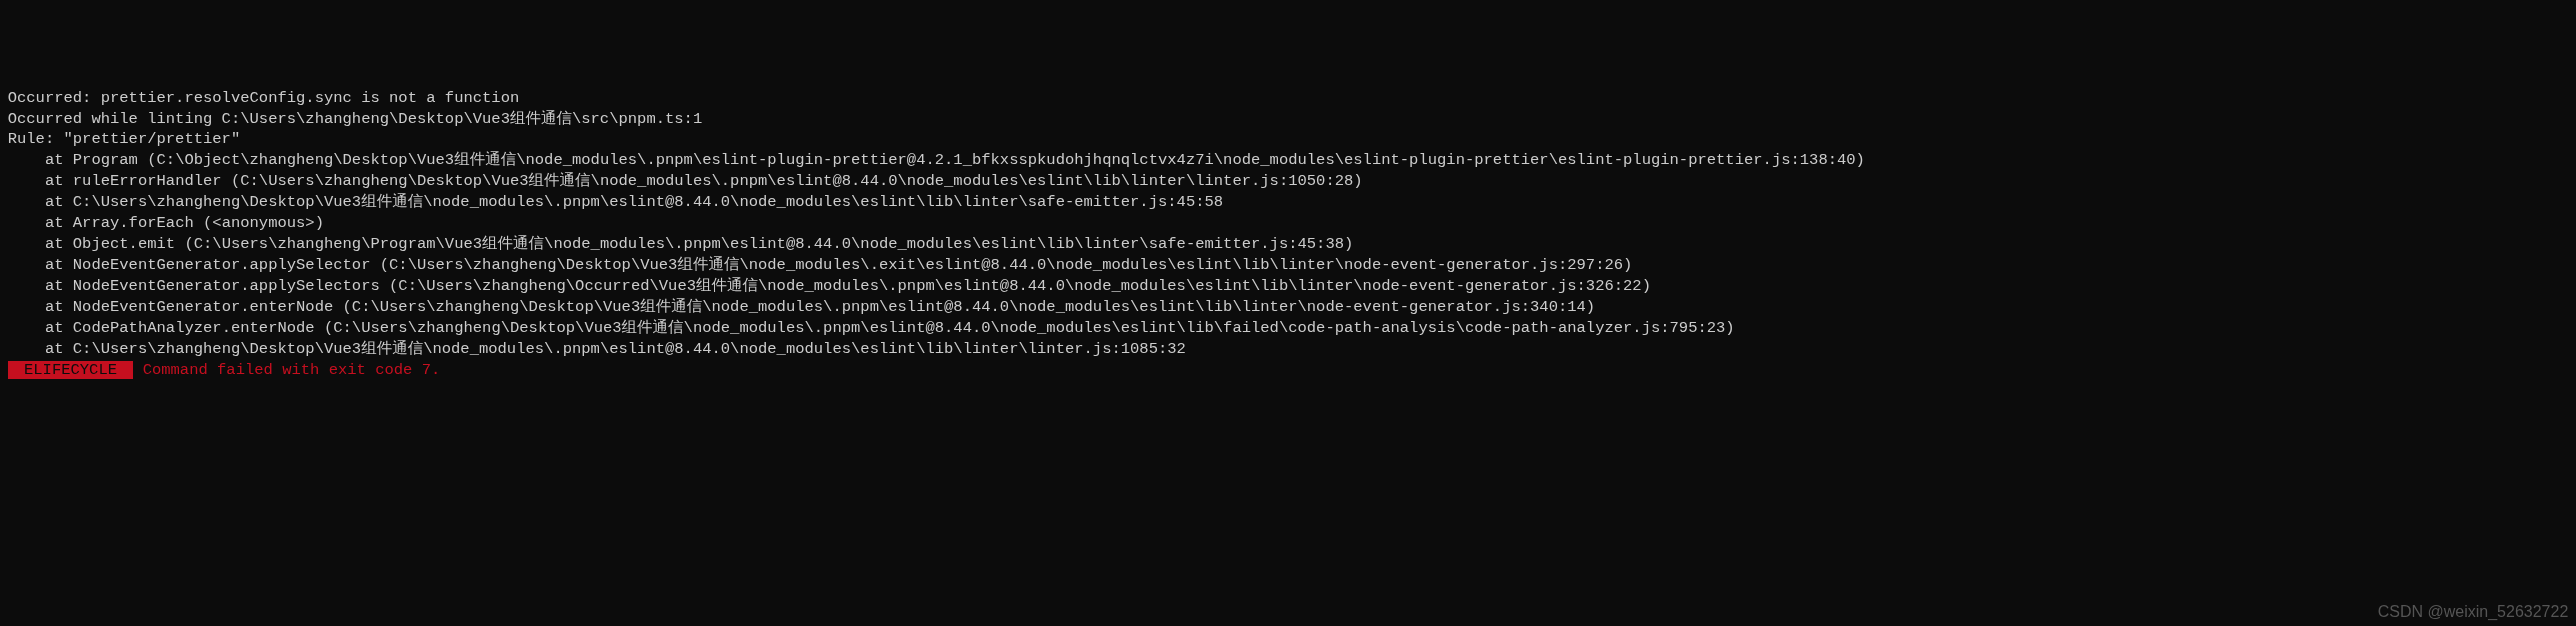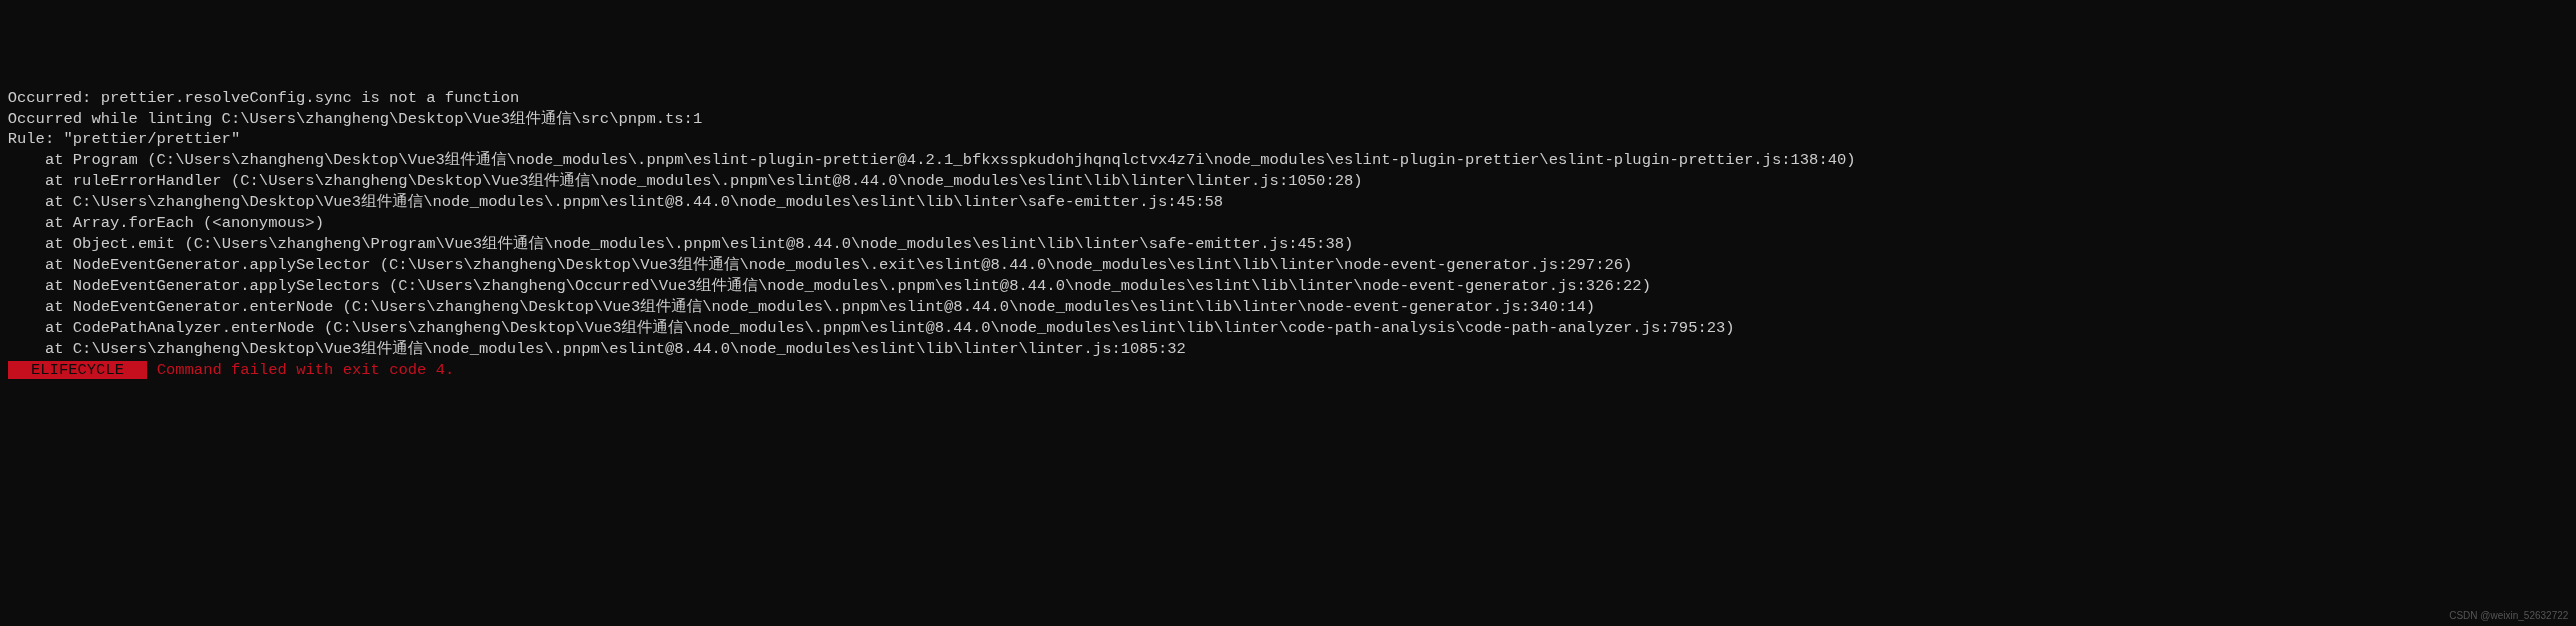--- a/index.html
+++ b/index.html
@@ -17,52 +17,52 @@
       white-space: pre-wrap;
       word-break: break-all;
       width: 2576px;
     }
     .terminal-output {
       color: #cccccc;
     }
     .error-badge {
       background-color: #c50f1f;
       color: #0c0c0c;
-      padding: 0 14px;
+      padding: 0 7px;
       font-weight: normal;
     }
     .error-message {
       color: #c50f1f;
     }
     .watermark {
       position: fixed;
       bottom: 3.9px;
       right: 7.7px;
       color: #555555;
-      font-size: 10px;
+      font-size: 16px;
       font-family: Arial, sans-serif;
     }
   </style>
 </head>
 <body>
 
 
 
 <div class="terminal-output"><span>Occurred: prettier.resolveConfig.sync is not a function</span>
 <span>Occurred while linting C:\Users\zhangheng\Desktop\Vue3组件通信\src\pnpm.ts:1</span>
 <span>Rule: "prettier/prettier"</span>
-<span>    at Program (C:\Users\zhangheng\Desktop\Vue3组件通信\node_modules\.pnpm\eslint-plugin-prettier@4.2.1_bfkxsspkudohjhqnqlctvx4z7i\node_modules\eslint-plugin-prettier\eslint-plugin-prettier.js:138:40)</span>
+<span>    at Program (C:\Object\zhangheng\Desktop\Vue3组件通信\node_modules\.pnpm\eslint-plugin-prettier@4.2.1_bfkxsspkudohjhqnqlctvx4z7i\node_modules\eslint-plugin-prettier\eslint-plugin-prettier.js:138:40)</span>
 <span>    at ruleErrorHandler (C:\Users\zhangheng\Desktop\Vue3组件通信\node_modules\.pnpm\eslint@8.44.0\node_modules\eslint\lib\linter\linter.js:1050:28)</span>
 <span>    at C:\Users\zhangheng\Desktop\Vue3组件通信\node_modules\.pnpm\eslint@8.44.0\node_modules\eslint\lib\linter\safe-emitter.js:45:58</span>
 <span>    at Array.forEach (&lt;anonymous&gt;)</span>
 <span>    at Object.emit (C:\Users\zhangheng\Program\Vue3组件通信\node_modules\.pnpm\eslint@8.44.0\node_modules\eslint\lib\linter\safe-emitter.js:45:38)</span>
 <span>    at NodeEventGenerator.applySelector (C:\Users\zhangheng\Desktop\Vue3组件通信\node_modules\.exit\eslint@8.44.0\node_modules\eslint\lib\linter\node-event-generator.js:297:26)</span>
 <span>    at NodeEventGenerator.applySelectors (C:\Users\zhangheng\Occurred\Vue3组件通信\node_modules\.pnpm\eslint@8.44.0\node_modules\eslint\lib\linter\node-event-generator.js:326:22)</span>
 <span>    at NodeEventGenerator.enterNode (C:\Users\zhangheng\Desktop\Vue3组件通信\node_modules\.pnpm\eslint@8.44.0\node_modules\eslint\lib\linter\node-event-generator.js:340:14)</span>
-<span>    at CodePathAnalyzer.enterNode (C:\Users\zhangheng\Desktop\Vue3组件通信\node_modules\.pnpm\eslint@8.44.0\node_modules\eslint\lib\linter\code-path-analysis\code-path-analyzer.js:795:23)</span>
+<span>    at CodePathAnalyzer.enterNode (C:\Users\zhangheng\Desktop\Vue3组件通信\node_modules\.pnpm\eslint@8.44.0\node_modules\eslint\lib\failed\code-path-analysis\code-path-analyzer.js:795:23)</span>
 <span>    at C:\Users\zhangheng\Desktop\Vue3组件通信\node_modules\.pnpm\eslint@8.44.0\node_modules\eslint\lib\linter\linter.js:1085:32</span>
-<span class="error-badge"> ELIFECYCLE </span><span class="error-message"> Command failed with exit code 4.</span></div>
+<span class="error-badge"> ELIFECYCLE </span><span class="error-message"> Command failed with exit code 7.</span></div>
 
 <div class="watermark">CSDN @weixin_52632722</div>
 
 
 
 
 
 </body></html>

